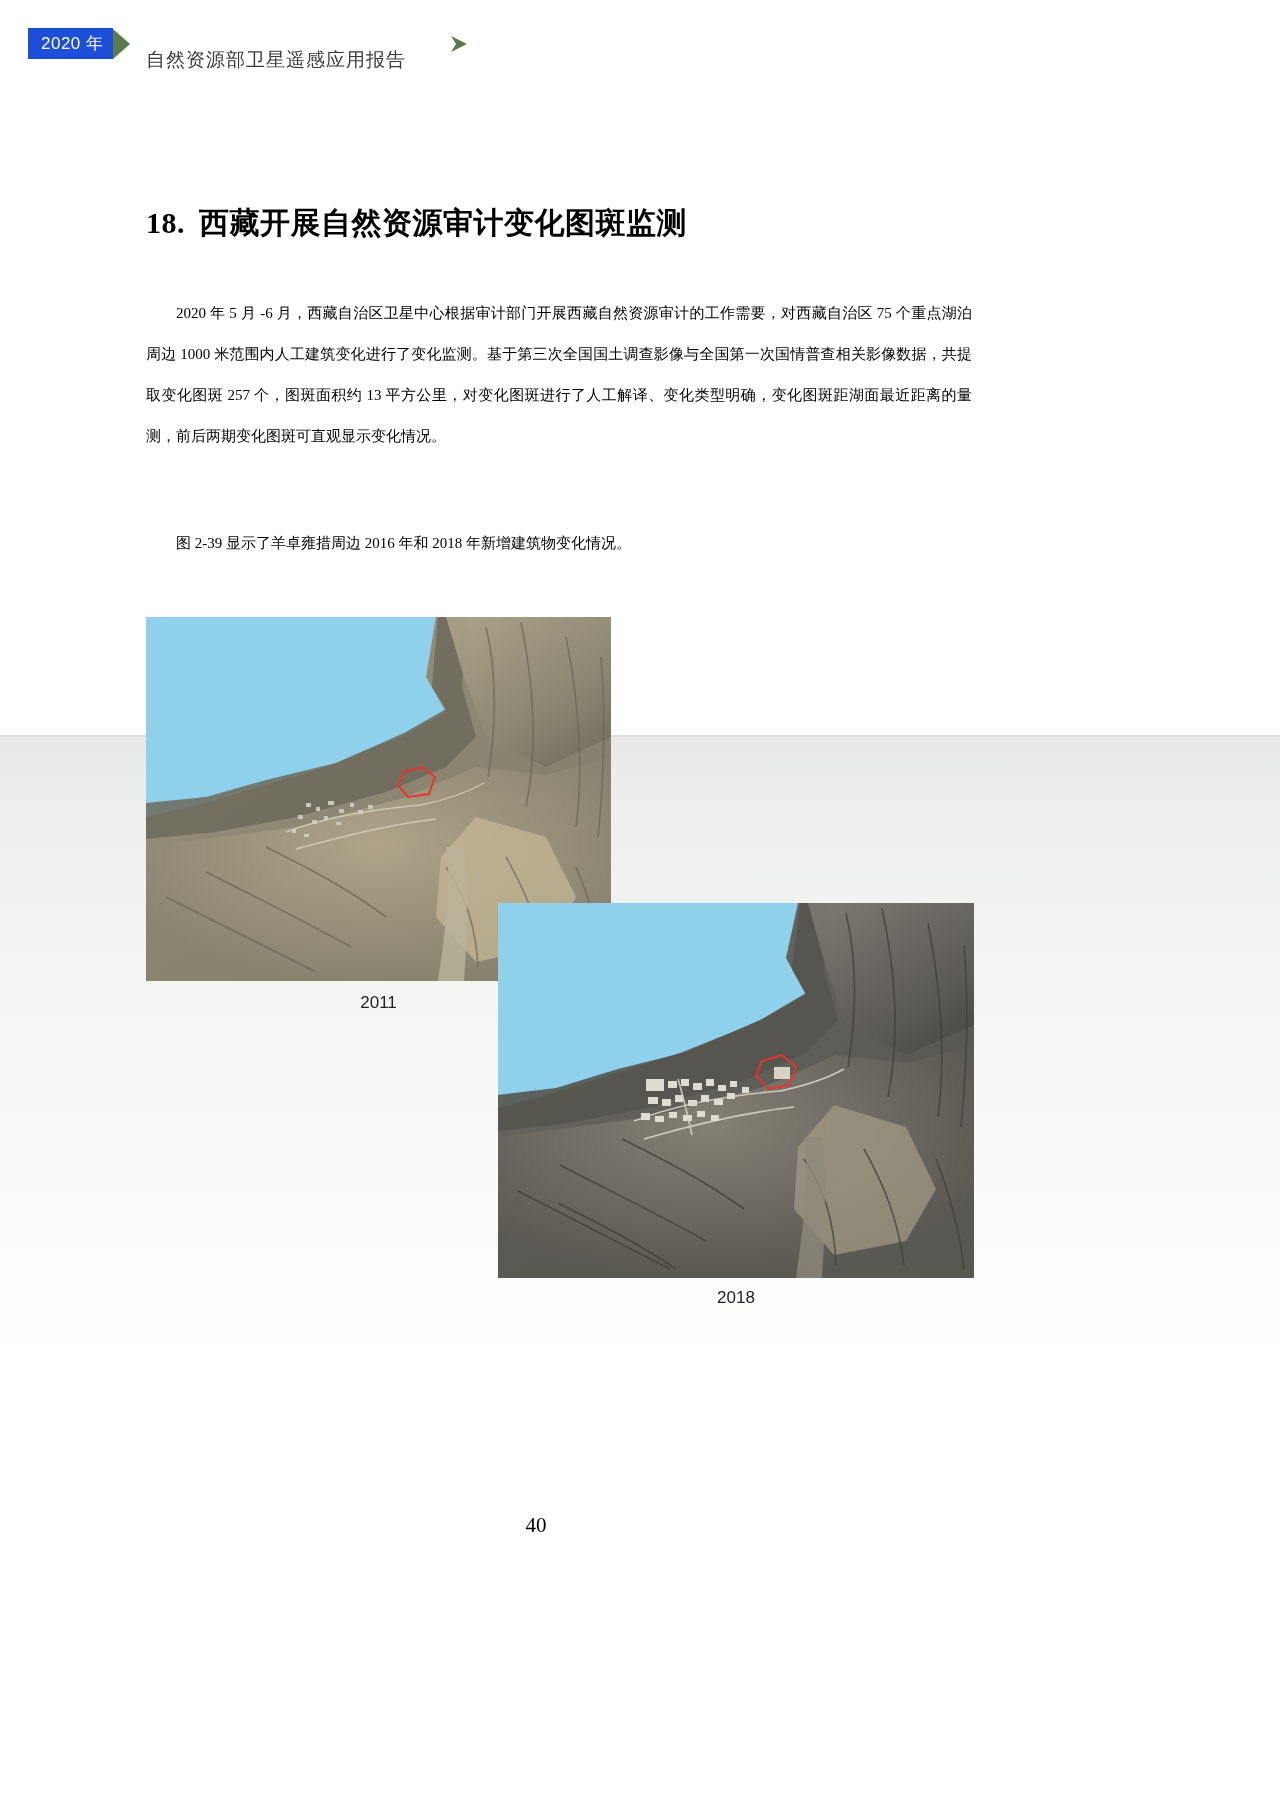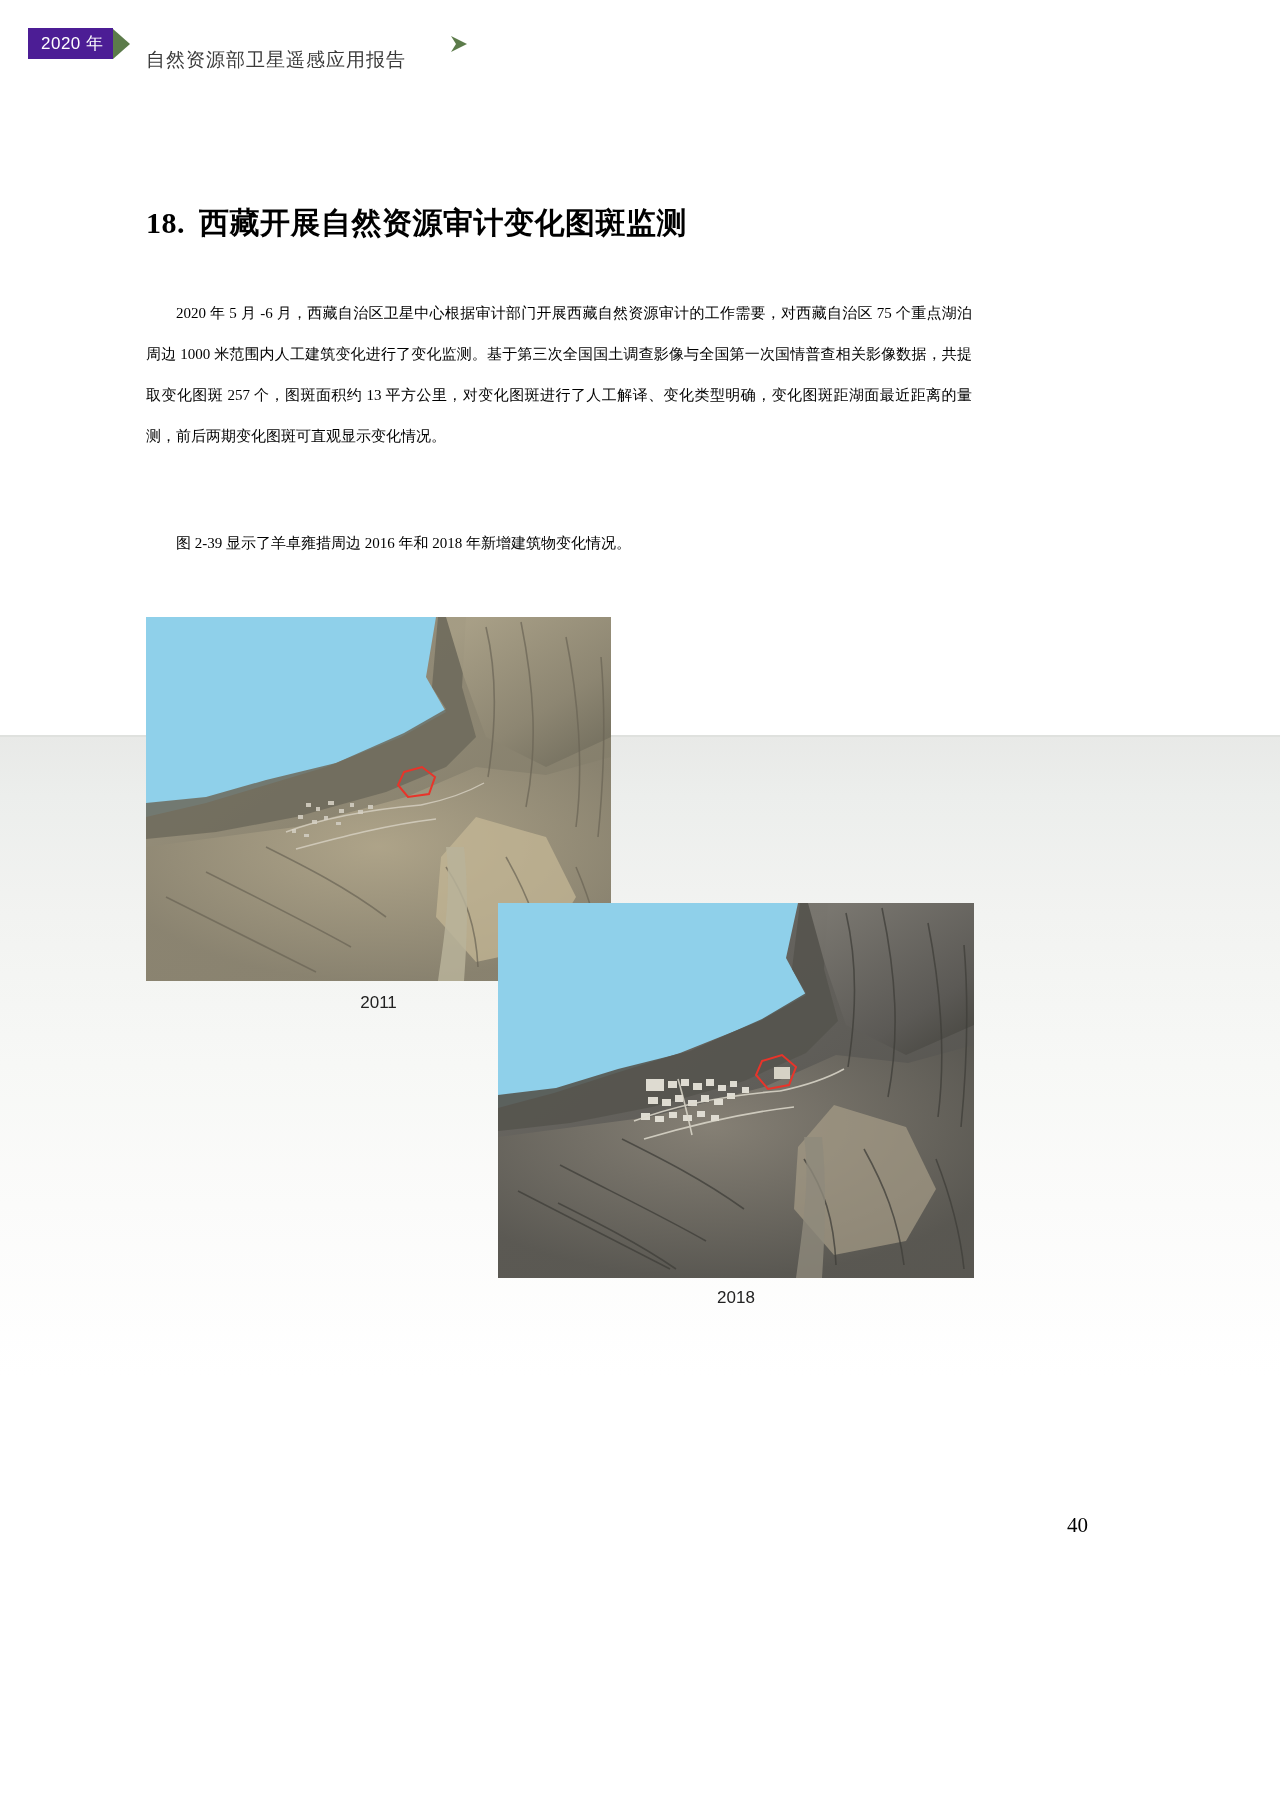--- a/index.html
+++ b/index.html
@@ -44,21 +44,21 @@
   }
   .hdr-tag {
     position: absolute;
     left: 28px;
     top: 28px;
     height: 31px;
     display: flex;
     align-items: center;
   }
   .hdr-tag-body {
-    background: #4c1d95;
+    background: #1d4ed8;
     color: #ffffff;
     font-family: "Liberation Sans", sans-serif;
     font-size: 17px;
     line-height: 31px;
     padding: 0 9px 0 13px;
     letter-spacing: 0.5px;
     white-space: nowrap;
   }
   .hdr-tag-arrow {
     width: 0; height: 0;
@@ -161,24 +161,23 @@
     line-height: 30px;
     color: #000000;
     white-space: nowrap;
   }
 
   .page-number {
     position: absolute;
     left: 0;
     top: 1513px;
     width: 1072px;
-    text-align: right;
+    text-align: center;
     font-size: 21px;
     color: #000000;
-    margin-left: 16px;
   }
 </style>
 </head>
 <body>
 
 <div class="band-top"></div>
 <div class="band-grey"></div>
 <div class="band-grey-edge"></div>
 
 <div class="header">

